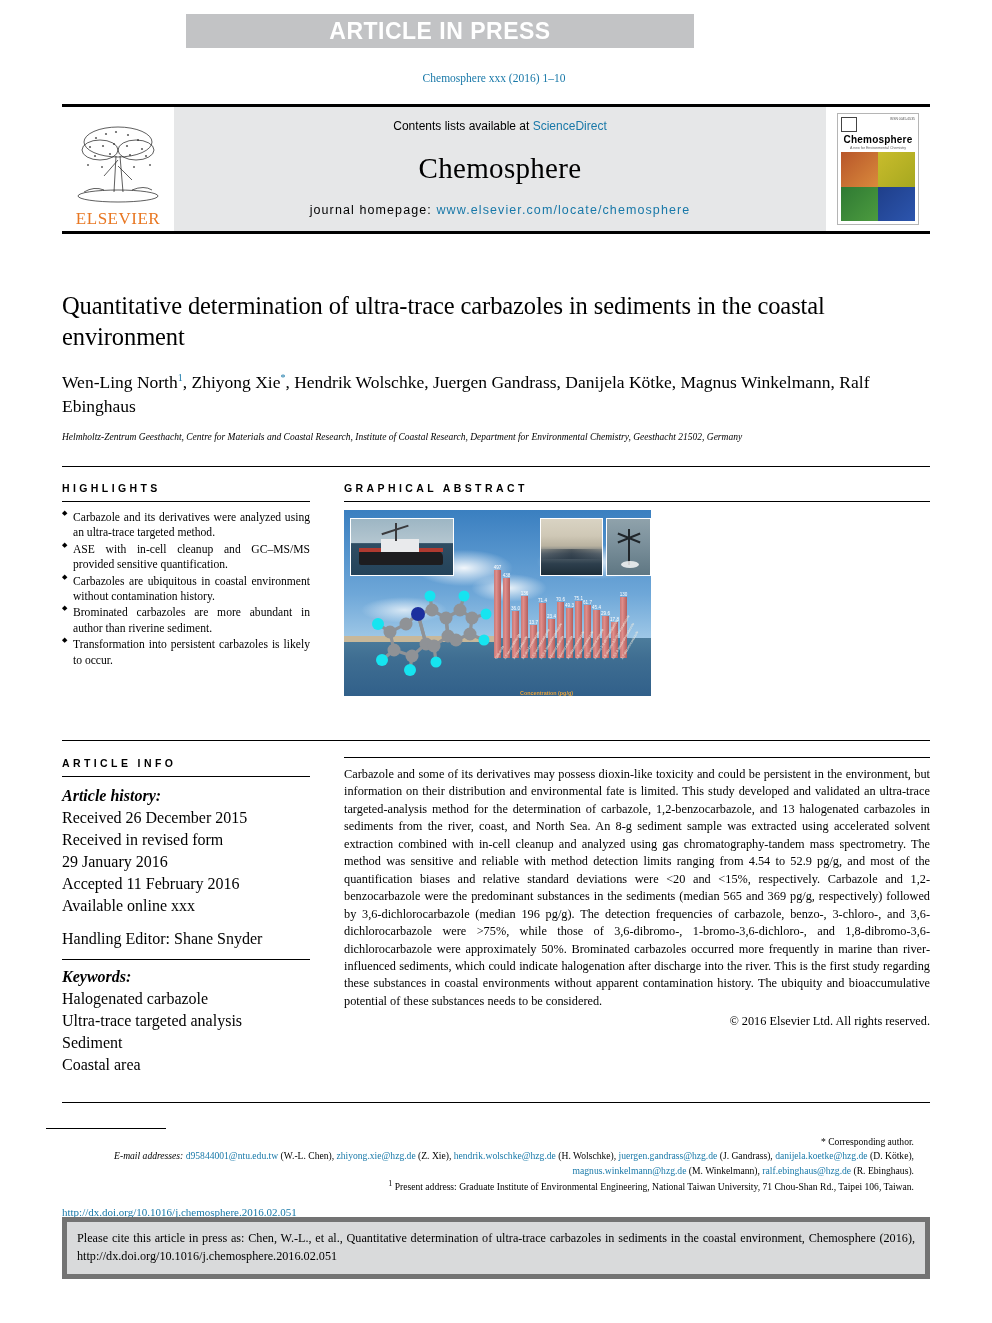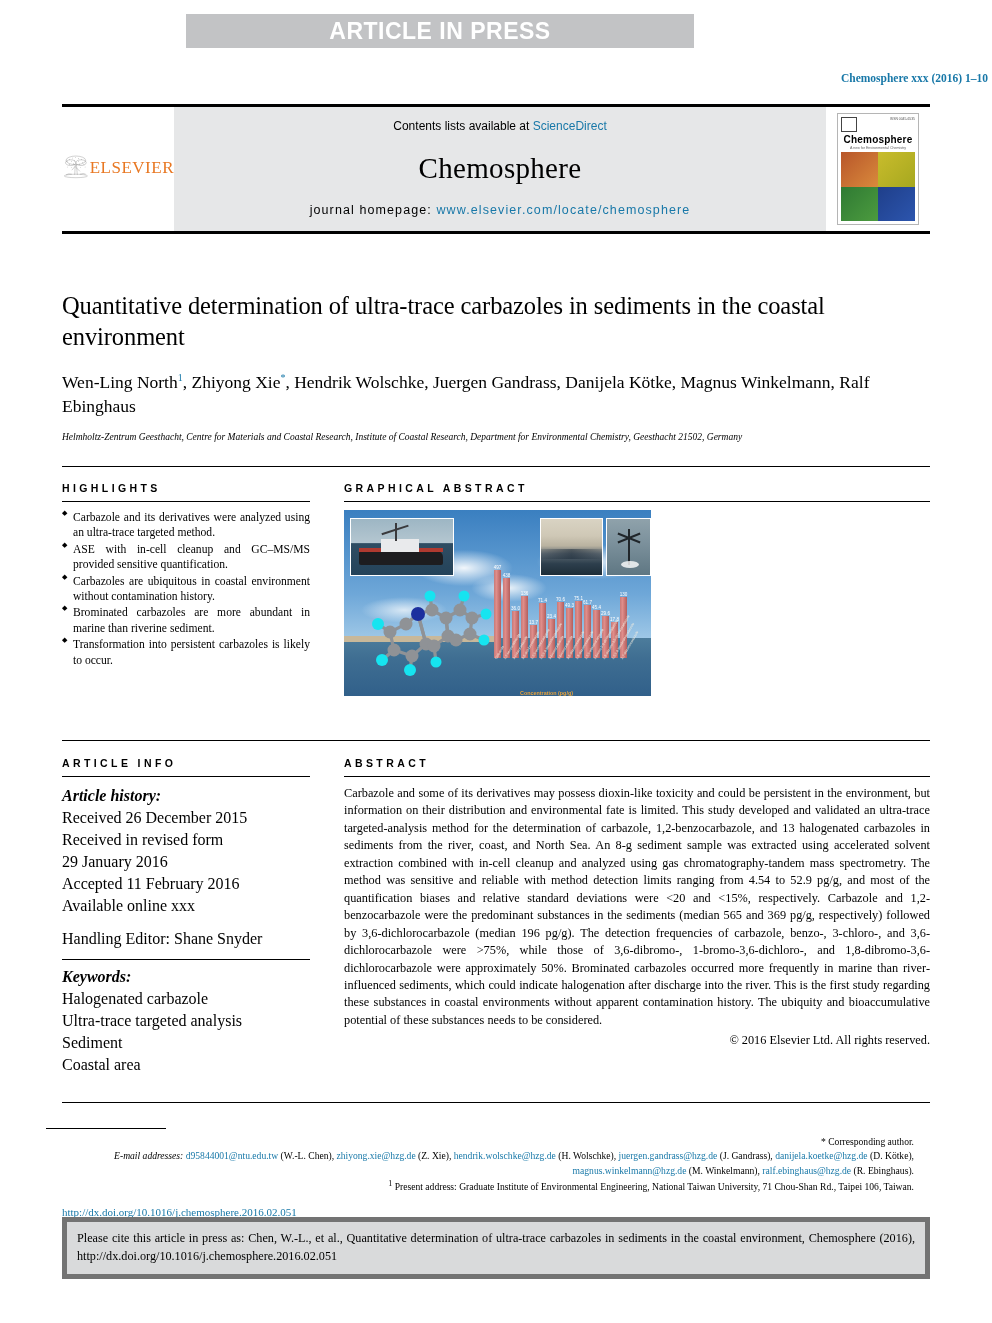--- a/index.html
+++ b/index.html
@@ -34,23 +34,23 @@
     font-size: 23px;
     letter-spacing: 0.5px;
     color: #ffffff;
   }
 
   
   .journal-ref {
     position: absolute;
     left: 0; right: 4px;
     top: 72px;
-    text-align: right;
-    font-family: "Liberation Serif", serif;
-    font-weight: bold;
+    text-align: center;
+    font-family: "Liberation Serif", serif;
+    font-weight: normal;
     font-size: 11.5px;
     color: #1878a8;
   }
 
   
   .masthead {
     position: absolute;
     left: 62px;
     top: 104px;
     width: 868px;
@@ -59,20 +59,21 @@
     height: 130px;
     box-sizing: border-box;
     display: flex;
   }
   .elsevier-logo {
     width: 112px;
     flex: 0 0 112px;
     position: relative;
     background: #fff;
     display: flex;
+    flex-direction: column;
     align-items: center;
     justify-content: flex-end;
     padding-bottom: 4px;
     box-sizing: border-box;
   }
   .elsevier-tree { width: 96px; height: 90px; }
   .elsevier-word {
     font-family: "Liberation Serif", serif;
     font-size: 17px;
     letter-spacing: 0.5px;
@@ -471,21 +472,21 @@
 
 <div class="rule-full" style="top:466px;"></div>
 
 <div class="col-left" style="top:482px;">
   <div class="sec-head">HIGHLIGHTS</div>
   <div class="sec-rule"></div>
   <ul class="highlights">
     <li>Carbazole and its derivatives were analyzed using an ultra-trace targeted method.</li>
     <li>ASE with in-cell cleanup and GC–MS/MS provided sensitive quantification.</li>
     <li>Carbazoles are ubiquitous in coastal environment without contamination history.</li>
-    <li>Brominated carbazoles are more abundant in marine than riverine sediment.</li>
+    <li>Brominated carbazoles are more abundant in author than riverine sediment.</li>
     <li>Transformation into persistent carbazoles is likely to occur.</li>
   </ul>
 </div>
 
 <div class="col-right" style="top:482px;">
   <div class="sec-head">GRAPHICAL ABSTRACT</div>
   <div class="sec-rule"></div>
 
   <div class="ga-image">
     <div class="ga-sky"></div>
@@ -638,21 +639,20 @@
   <div class="info-block">
     <div class="it">Keywords:</div>
     <div>Halogenated carbazole</div>
     <div>Ultra-trace targeted analysis</div>
     <div>Sediment</div>
     <div>Coastal area</div>
   </div>
 </div>
 
 <div class="col-right" style="top:757px;">
-  <div class="sec-head">ABSTRACT</div>
   <div class="sec-rule"></div>
   <p class="abstract-body">Carbazole and some of its derivatives may possess dioxin-like toxicity and could be persistent in the environment, but information on their distribution and environmental fate is limited. This study developed and validated an ultra-trace targeted-analysis method for the determination of carbazole, 1,2-benzocarbazole, and 13 halogenated carbazoles in sediments from the river, coast, and North Sea. An 8-g sediment sample was extracted using accelerated solvent extraction combined with in-cell cleanup and analyzed using gas chromatography-tandem mass spectrometry. The method was sensitive and reliable with method detection limits ranging from 4.54 to 52.9 pg/g, and most of the quantification biases and relative standard deviations were &lt;20 and &lt;15%, respectively. Carbazole and 1,2-benzocarbazole were the predominant substances in the sediments (median 565 and 369 pg/g, respectively) followed by 3,6-dichlorocarbazole (median 196 pg/g). The detection frequencies of carbazole, benzo-, 3-chloro-, and 3,6-dichlorocarbazole were &gt;75%, while those of 3,6-dibromo-, 1-bromo-3,6-dichloro-, and 1,8-dibromo-3,6-dichlorocarbazole were approximately 50%. Brominated carbazoles occurred more frequently in marine than river-influenced sediments, which could indicate halogenation after discharge into the river. This is the first study regarding these substances in coastal environments without apparent contamination history. The ubiquity and bioaccumulative potential of these substances needs to be considered.</p>
   <div class="copyright">© 2016 Elsevier Ltd. All rights reserved.</div>
 </div>
 
 <div class="rule-full" style="top:1102px;"></div>
 
 <div class="footnotes">
   <div class="fn-rule"></div>
   <p class="fn-line fn-indent">

